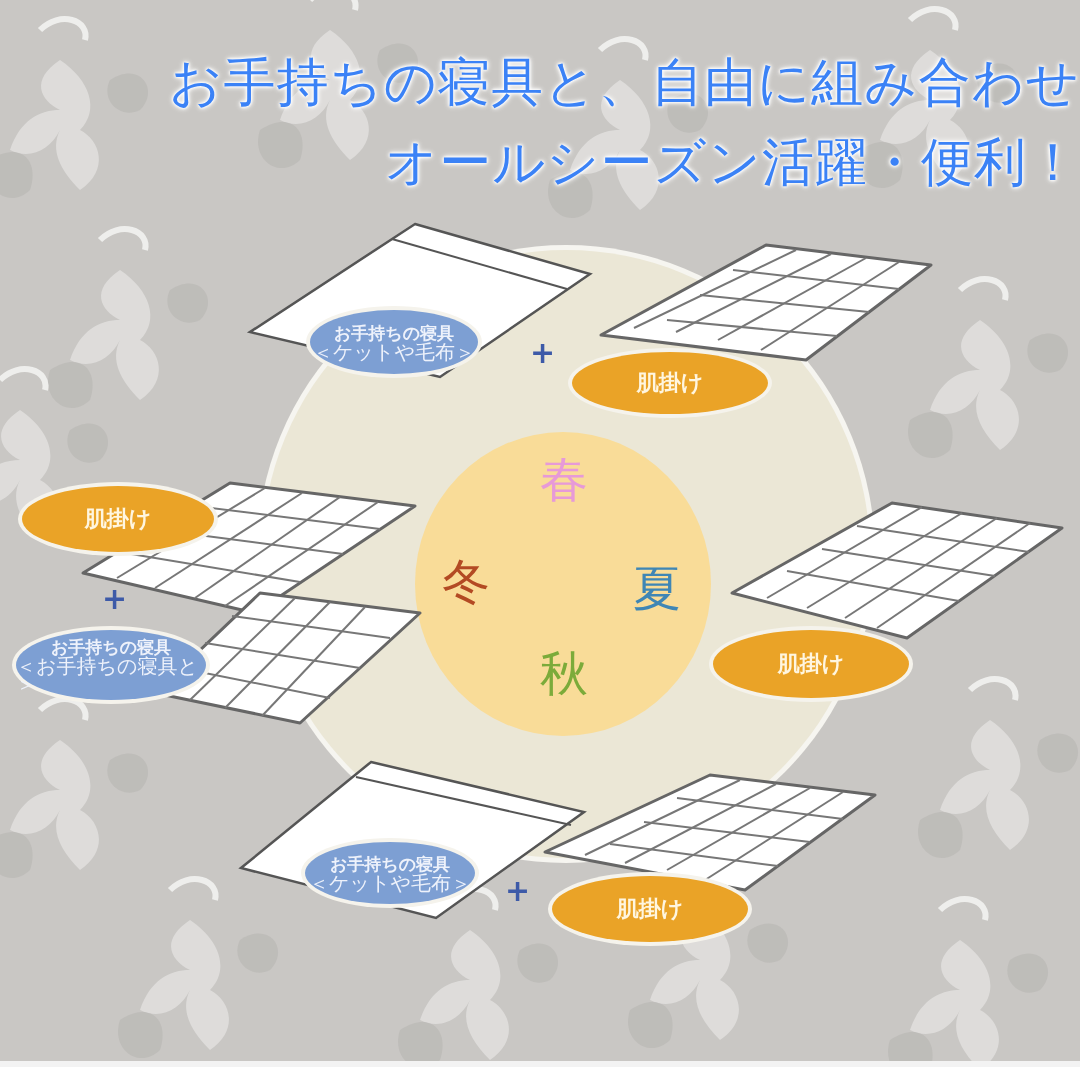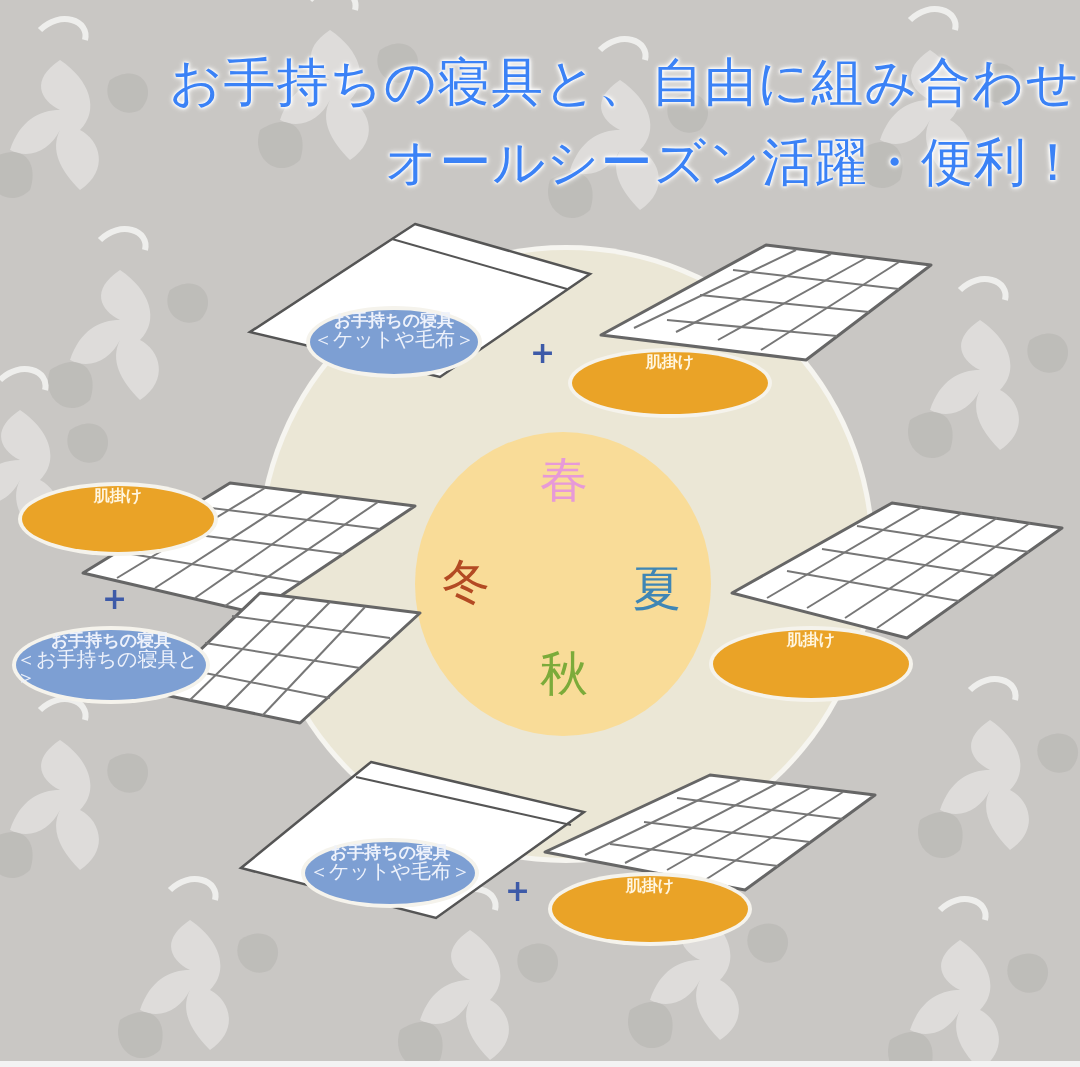--- a/index.html
+++ b/index.html
@@ -19,22 +19,22 @@
                 border-radius:50%; background:#ebe7d6; box-shadow:0 0 0 5px #f6f5f0; }
   .inner-circle { position:absolute; left:415px; top:432px; width:296px; height:304px;
                   border-radius:50%; background:#f9dc98; }
 
   .season { position:absolute; font-family:"DejaVu Serif", serif; font-size:48px; }
 
   .item { position:absolute; }
   .item svg { display:block; overflow:visible; }
 
   .pill { position:absolute; border-radius:50%; display:flex; flex-direction:column;
-          align-items:center; box-shadow:0 0 0 4px #f5f3ec; }
-  .pill.orange { background:#eaa327; color:#fff6e0; font-size:16px; font-weight:bold; }
+          align-items:center; justify-content:center; box-shadow:0 0 0 4px #f5f3ec; }
+  .pill.orange { background:#eaa327; color:#fff6e0; font-size:22px; font-weight:bold; }
   .pill.blue { background:#7d9fd3; color:#eef2fb; }
   .pill.blue .p1 { font-size:17px; font-weight:bold; line-height:20px; }
   .pill.blue .p2 { font-size:20px; line-height:18px; }
 
   .plus { position:absolute; color:#3d5aa8; font-size:30px; font-weight:bold; line-height:1; }
 </style>
 </head>
 <body>
 
 <div class="bg">

